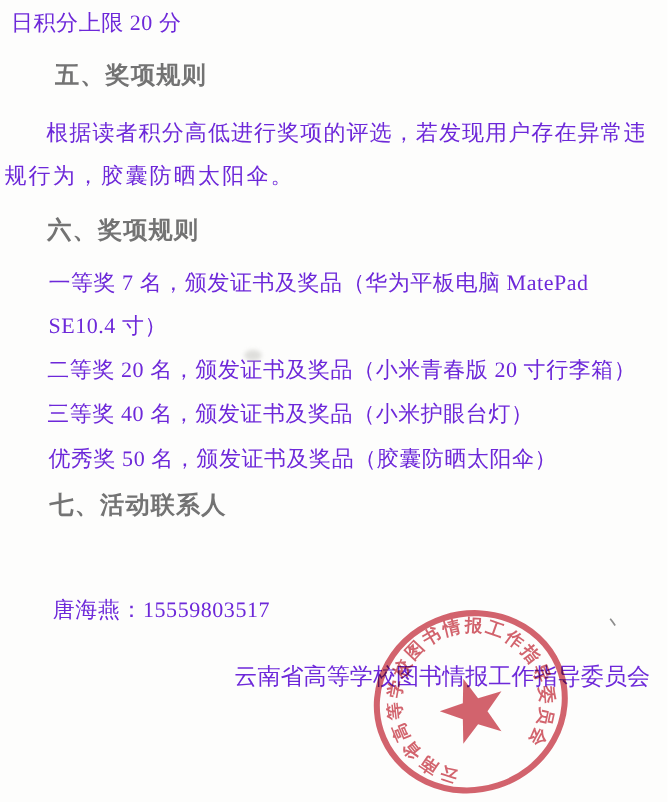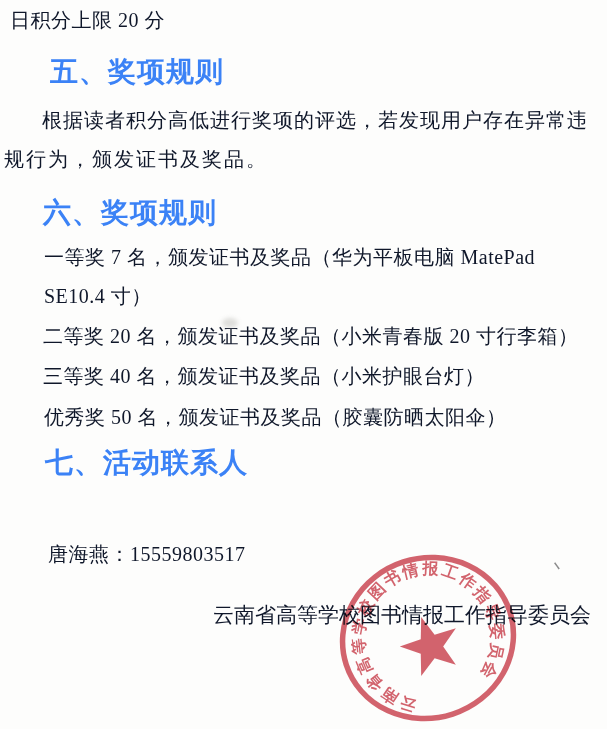--- a/index.html
+++ b/index.html
@@ -8,30 +8,30 @@
     position:relative;
     width:607px; height:729px;
     background:#fdfdfc;
     overflow:hidden;
     font-family:"Liberation Serif","DejaVu Serif",serif;
   }
   .txt {
     position:absolute;
     font-family:"Liberation Serif","DejaVu Serif",serif;
     font-size:20px;
-    color:#0f172a;
+    color:#6d28d9;
     letter-spacing:0.5px;
     white-space:pre;
   }
   .heading {
     position:absolute;
     font-family:"Liberation Sans","DejaVu Sans",sans-serif;
     font-weight:700;
-    font-size:28px;
-    color:#3b82f6;
+    font-size:22px;
+    color:#737373;
     letter-spacing:1px;
     white-space:pre;
   }
   
   #line-daily-cap   { left:10px;  top:7px;   }
   #heading-rules    { left:50px;  top:53px;  }
   #rules-line1      { left:42px;  top:107px; letter-spacing:1px; }
   #rules-line2      { left:4px;   top:146px; letter-spacing:2px; }
   #heading-setup    { left:43px;  top:194px; }
   #prize1-line1     { left:44px;  top:244px; }
@@ -66,21 +66,21 @@
 </head>
 <body>
 
 <div class="page">
 
   <div class="txt" id="line-daily-cap">日积分上限 20 分</div>
 
   <div class="heading" id="heading-rules">五、奖项规则</div>
 
   <div class="txt" id="rules-line1">根据读者积分高低进行奖项的评选，若发现用户存在异常违</div>
-  <div class="txt" id="rules-line2">规行为，颁发证书及奖品。</div>
+  <div class="txt" id="rules-line2">规行为，胶囊防晒太阳伞。</div>
 
   <div class="heading" id="heading-setup">六、奖项规则</div>
 
   <div class="txt" id="prize1-line1">一等奖 7 名，颁发证书及奖品（华为平板电脑 MatePad</div>
   <div class="txt" id="prize1-line2">SE10.4 寸）</div>
   <div class="txt" id="prize2-line">二等奖 20 名，颁发证书及奖品（小米青春版 20 寸行李箱）</div>
   <div class="txt" id="prize3-line">三等奖 40 名，颁发证书及奖品（小米护眼台灯）</div>
   <div class="txt" id="prize4-line">优秀奖 50 名，颁发证书及奖品（胶囊防晒太阳伞）</div>
 
   <div class="heading" id="heading-contacts">七、活动联系人</div>

